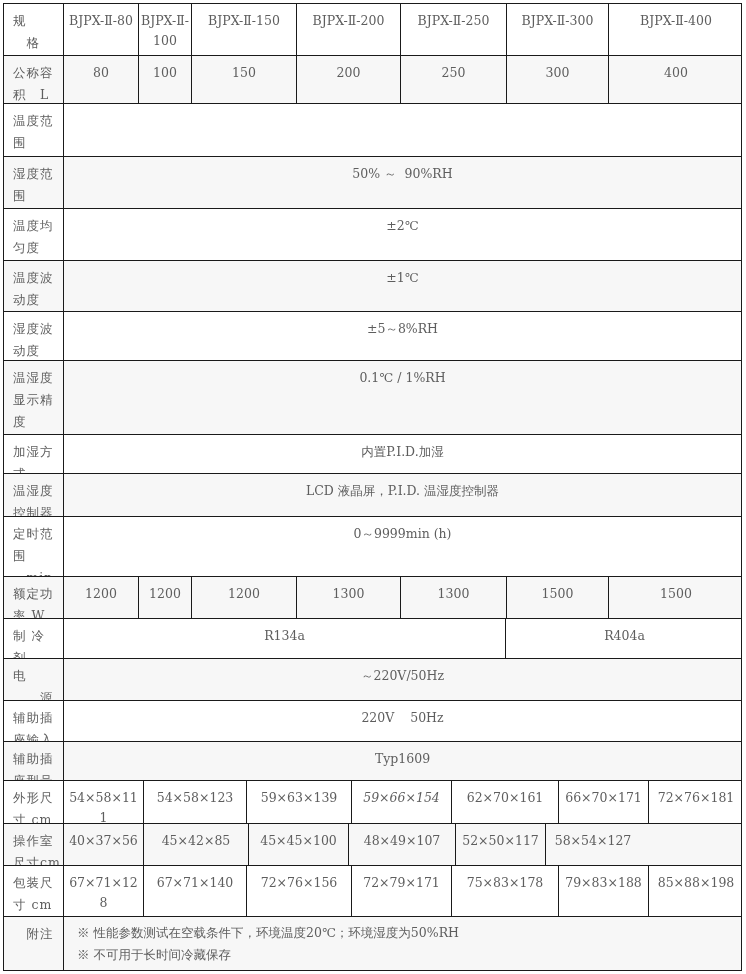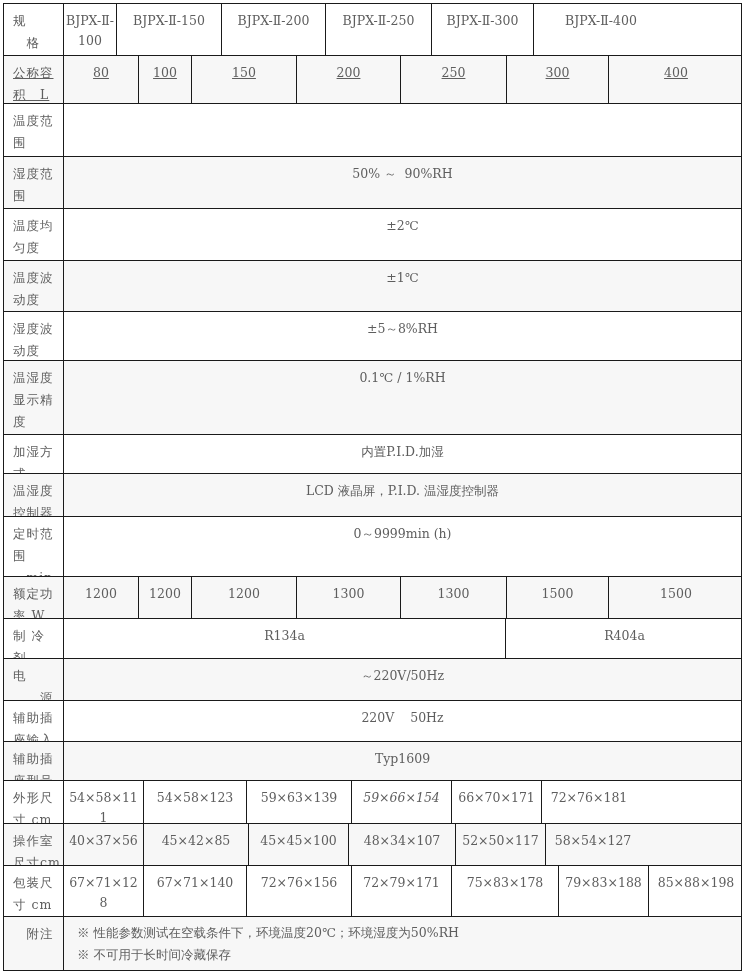--- a/index.html
+++ b/index.html
@@ -46,28 +46,29 @@
     white-space:pre-wrap;word-break:normal;
   }
 </style>
 </head>
 <body>
 
 <div id="spec-table">
     <div class="row" style="height: 52px;">
       <div class="cell label">规
 　格</div>
+      <div class="cell value" style="width: 75px; flex: 0 0 75px;">BJPX-Ⅱ-80</div>
       <div class="cell value" style="width: 53px; flex: 0 0 53px;">BJPX-Ⅱ-100</div>
       <div class="cell value" style="width: 105px; flex: 0 0 105px;">BJPX-Ⅱ-150</div>
       <div class="cell value" style="width: 104px; flex: 0 0 104px; text-align: center;">BJPX-Ⅱ-200</div>
       <div class="cell value" style="width: 106px; flex: 0 0 106px;">BJPX-Ⅱ-250</div>
       <div class="cell value" style="width: 102px; flex: 0 0 102px;">BJPX-Ⅱ-300</div>
       <div class="cell value" style="width: 134px; flex: 0 0 134px;">BJPX-Ⅱ-400</div>
     </div>
-    <div class="row alt" style="height: 48px; text-decoration: underline;">
+    <div class="row alt" style="height: 48px;">
       <div class="cell label">公称容
 积　L</div>
       <div class="cell value" style="width: 75px; flex: 0 0 75px;">80</div>
       <div class="cell value" style="width: 53px; flex: 0 0 53px;">100</div>
       <div class="cell value" style="width: 105px; flex: 0 0 105px;">150</div>
       <div class="cell value" style="width: 104px; flex: 0 0 104px;">200</div>
       <div class="cell value" style="width: 106px; flex: 0 0 106px;">250</div>
       <div class="cell value" style="width: 102px; flex: 0 0 102px;">300</div>
       <div class="cell value" style="width: 134px; flex: 0 0 134px;">400</div>
     </div>
@@ -150,30 +151,31 @@
 座型号</div>
       <div class="cell value">Typ1609</div>
     </div>
     <div class="row" style="height: 43px;">
       <div class="cell label">外形尺
 寸 cm</div>
       <div class="cell value" style="width: 80px; flex: 0 0 80px;">54×58×111</div>
       <div class="cell value" style="width: 103px; flex: 0 0 103px;">54×58×123</div>
       <div class="cell value" style="width: 105px; flex: 0 0 105px;">59×63×139</div>
       <div class="cell value" style="width: 100px; flex: 0 0 100px; font-style: italic;">59×66×154</div>
+      <div class="cell value" style="width: 107px; flex: 0 0 107px;">62×70×161</div>
       <div class="cell value" style="width: 90px; flex: 0 0 90px;">66×70×171</div>
       <div class="cell value" style="width: 94px; flex: 0 0 94px;">72×76×181</div>
     </div>
     <div class="row alt" style="height: 42px;">
       <div class="cell label">操作室
 尺寸cm</div>
       <div class="cell value" style="width: 80px; flex: 0 0 80px;">40×37×56</div>
       <div class="cell value" style="width: 105px; flex: 0 0 105px;">45×42×85</div>
       <div class="cell value" style="width: 100px; flex: 0 0 100px;">45×45×100</div>
-      <div class="cell value" style="width: 107px; flex: 0 0 107px;">48×34×107</div>
+      <div class="cell value" style="width: 107px; flex: 0 0 107px;">48×49×107</div>
       <div class="cell value" style="width: 90px; flex: 0 0 90px;">52×50×117</div>
       <div class="cell value" style="width: 94px; flex: 0 0 94px;">58×54×127</div>
     </div>
     <div class="row" style="height: 51px;">
       <div class="cell label">包装尺
 寸 cm</div>
       <div class="cell value" style="width: 80px; flex: 0 0 80px;">67×71×128</div>
       <div class="cell value" style="width: 103px; flex: 0 0 103px;">67×71×140</div>
       <div class="cell value" style="width: 105px; flex: 0 0 105px;">72×76×156</div>
       <div class="cell value" style="width: 100px; flex: 0 0 100px;">72×79×171</div>

